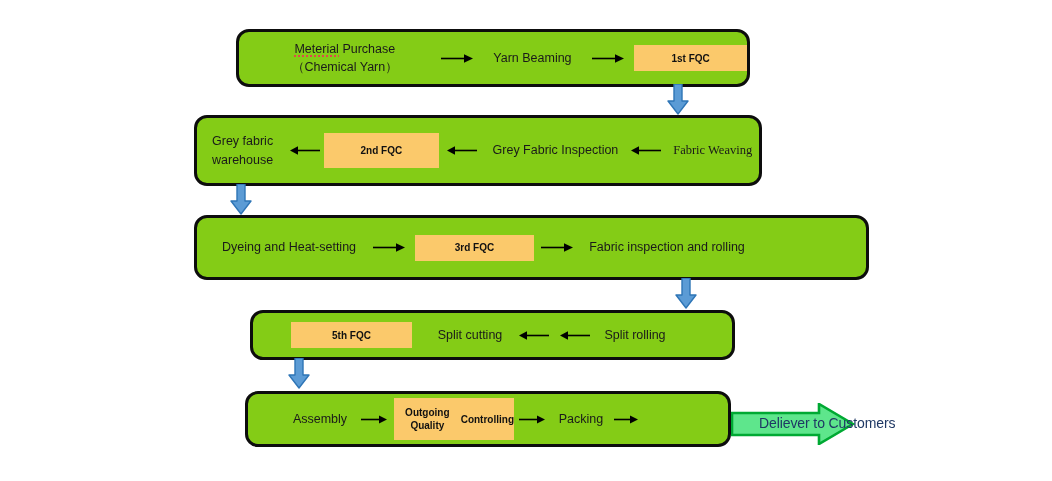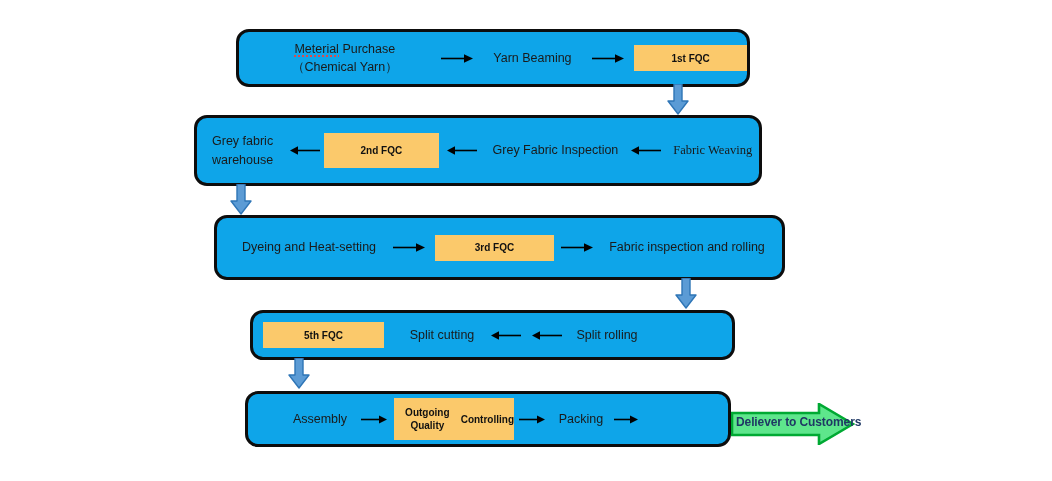--- a/index.html
+++ b/index.html
@@ -18,21 +18,21 @@
     position: absolute;
     left: 0; top: 0;
     width: 1052px;
     height: 481px;
   }
   .proc-box {
     position: absolute;
     box-sizing: border-box;
     border: 3px solid #0d0d0d;
     border-radius: 13px;
-    background: #0ea5e9;
+    background: #84cc16;
     display: flex;
     align-items: center;
   }
   .row-inner {
     display: flex;
     align-items: center;
     width: 100%;
     height: 100%;
   }
   .node {
@@ -81,25 +81,26 @@
   .down-arrow {
     position: absolute;
   }
   .down-arrow svg { display: block; }
   .deliver-arrow {
     position: absolute;
   }
   .deliver-arrow svg { display: block; }
   .deliver-label {
     position: absolute;
-    font-size: 12px;
-    font-weight: bold;
+    font-size: 14px;
+    font-weight: normal;
     color: #1F3864;
     white-space: nowrap;
     letter-spacing: -0.1px;
+    margin-left: 23px;
   }
 </style>
 </head>
 <body>
 
 <div id="canvas">
 
   <div class="proc-box" style="left:236px; top:29px; width:514px; height:58px;">
     <div class="row-inner">
       <div class="node multiline" style="width:180px; margin-left:16px;">
@@ -160,21 +161,21 @@
       <div class="node" style="width:96px;font-family:Liberation Serif, serif;">Fabric Weaving</div>
     </div>
   </div>
 
   <div class="down-arrow" style="left:229px; top:184px;">
     <svg width="24" height="32" viewBox="0 0 24 32">
       <path d="M8 0 H16 V17 H22 L12 30 L2 17 H8 Z" fill="#5B9BD5" stroke="#2E75B6" stroke-width="1.4" stroke-linejoin="round"></path>
     </svg>
   </div>
 
-  <div class="proc-box" style="left:194px; top:215px; width:571px; height:65px;margin-left:20px;">
+  <div class="proc-box" style="left:194px; top:215px; width:675px; height:65px;">
     <div class="row-inner">
       <div class="node" style="width:152px; margin-left:16px;">Dyeing and Heat-setting</div>
       <div class="arrow-h" style="width:50px;">
         <svg width="34" height="11" viewBox="0 0 34 11">
             <path d="M0 5.5 H24" stroke="#000" stroke-width="1.6" fill="none"></path>
             <path d="M23 1.2 L32 5.5 L23 9.8 Z" fill="#000"></path>
           </svg>
       </div>
       <div class="fqc" style="width:119px; height:26px;">3rd FQC</div>
       <div class="arrow-h" style="width:48px;">
@@ -186,21 +187,21 @@
       <div class="node" style="width:170px;">Fabric inspection  and rolling</div>
     </div>
   </div>
 
   <div class="down-arrow" style="left:674px; top:278px;">
     <svg width="24" height="32" viewBox="0 0 24 32">
       <path d="M8 0 H16 V17 H22 L12 30 L2 17 H8 Z" fill="#5B9BD5" stroke="#2E75B6" stroke-width="1.4" stroke-linejoin="round"></path>
     </svg>
   </div>
 
-  <div class="proc-box" style="left:250px; top:310px; width:485px; height:50px;">
+  <div class="proc-box" style="left:250px; top:310px; width:485px; height:50px;padding-left:28px;">
     <div class="row-inner">
       <div class="fqc" style="width:121px; height:26px; margin-left:10px;">5th FQC</div>
       <div class="node" style="width:88px; margin-left:14px;">Split cutting</div>
       <div class="arrow-h" style="width:40px;">
         <svg width="30" height="11" viewBox="0 0 30 11">
             <path d="M30 5.5 H7" stroke="#000" stroke-width="1.6" fill="none"></path>
             <path d="M8 1.2 L0 5.5 L8 9.8 Z" fill="#000"></path>
           </svg>
       </div>
       <div class="arrow-h" style="width:42px;">

